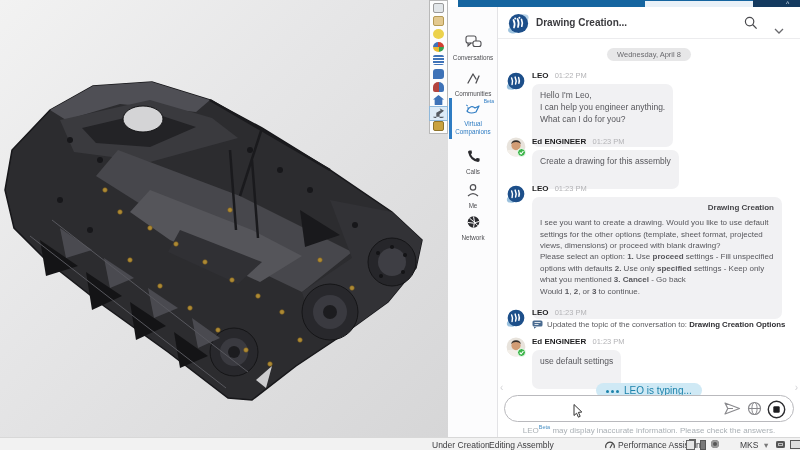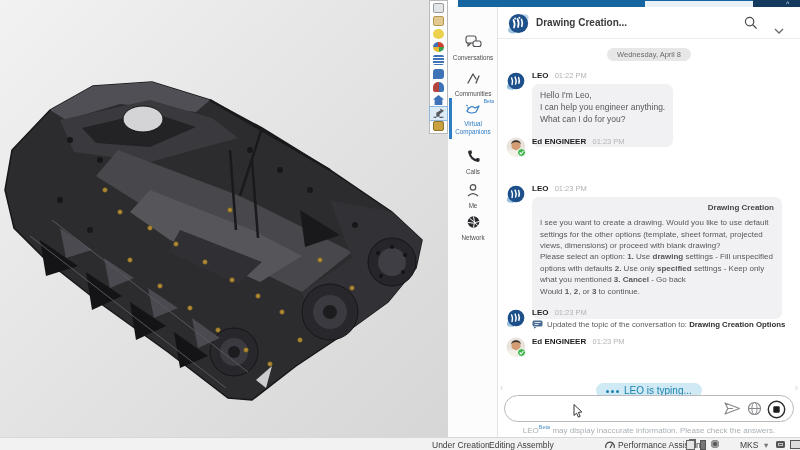--- a/index.html
+++ b/index.html
@@ -330,41 +330,42 @@
           </g>
           <circle cx="15.5" cy="15.5" r="4" fill="#3db54a" stroke="#fff" stroke-width="1"></circle>
           <path d="M13.7,15.5 L15.1,17 L17.4,14.2" stroke="#fff" stroke-width="1.1" fill="none"></path>
         </svg>
       </span>
       <div class="body">
         <div class="name-row">
           <span class="nm">Ed ENGINEER</span>
           <span class="tm">01:23 PM</span>
         </div>
+        <div class="bubble">Create a drawing for this assembly</div>
       </div>
     </div>
 
     <div class="msg" style="top:177px">
       <span class="avatar">
         <svg width="20" height="20" viewBox="0 0 23 23">
           <ellipse cx="6" cy="18" rx="5" ry="3.6" fill="#9cc2de"></ellipse>
           <circle cx="11.5" cy="11.5" r="9.6" fill="#1d4f8a"></circle>
           <path d="M6.5,8 Q8.5,12 7,15.5 M10.5,7 Q12.5,11 11,15 M14.5,7.5 Q16,11 14.8,14.2" stroke="#fff" stroke-width="1.7" fill="none" stroke-linecap="round"></path>
         </svg>
       </span>
       <div class="body">
         <div class="name-row">
           <span class="nm">LEO</span>
           <span class="tm">01:23 PM</span>
         </div>
         <div class="bubble wide">
           <div class="ttl">Drawing Creation</div>
           <div>
               <div><span>I see you want to create a drawing. Would you like to use default settings for the other options (template, sheet format, projected views, dimensions) or proceed with blank drawing?</span></div>
-              <div><span>Please select an option: </span><b>1.</b><span> Use </span><b>drawing</b><span> settings - Fill unspecified options with defaults </span><b>2.</b><span> Use only </span><b>specified</b><span> settings - Keep only what you mentioned </span><b>3. Cancel</b><span> - Go back</span></div>
+              <div><span>Please select an option: </span><b>1.</b><span> Use </span><b>proceed</b><span> settings - Fill unspecified options with defaults </span><b>2.</b><span> Use only </span><b>specified</b><span> settings - Keep only what you mentioned </span><b>3. Cancel</b><span> - Go back</span></div>
               <div><span>Would </span><b>1</b><span>, </span><b>2</b><span>, or </span><b>3</b><span> to continue.</span></div>
             </div>
         </div>
       </div>
     </div>
 
     <div class="msg" style="top:301px">
       <span class="avatar">
         <svg width="20" height="20" viewBox="0 0 23 23">
           <ellipse cx="6" cy="18" rx="5" ry="3.6" fill="#9cc2de"></ellipse>
@@ -402,20 +403,21 @@
           </g>
           <circle cx="15.5" cy="15.5" r="4" fill="#3db54a" stroke="#fff" stroke-width="1"></circle>
           <path d="M13.7,15.5 L15.1,17 L17.4,14.2" stroke="#fff" stroke-width="1.1" fill="none"></path>
         </svg>
       </span>
       <div class="body">
         <div class="name-row">
           <span class="nm">Ed ENGINEER</span>
           <span class="tm">01:23 PM</span>
         </div>
+        <div class="bubble">use default settings</div>
       </div>
     </div>
 
     <span class="edge-chev" style="left:2px">‹</span>
     <span class="edge-chev" style="right:2px">›</span>
     <div class="typing-row">
       <span class="typing-pill">
         <i></i><i></i><i></i>
         <span>LEO is typing...</span>
       </span>

